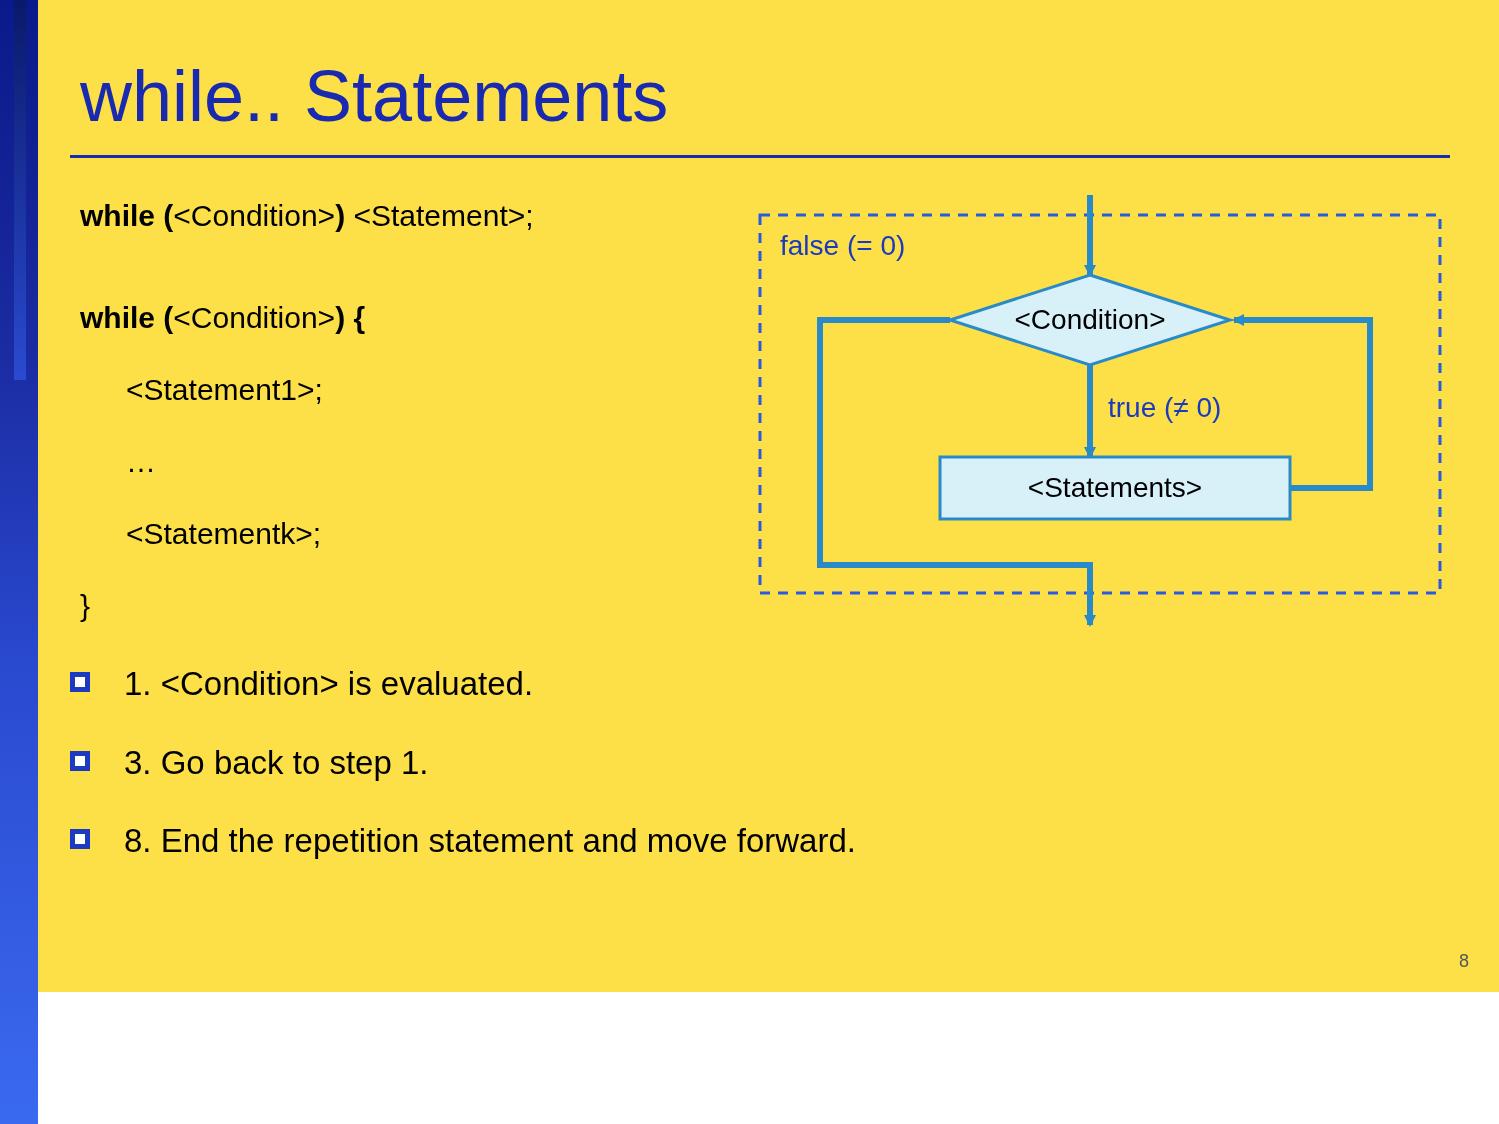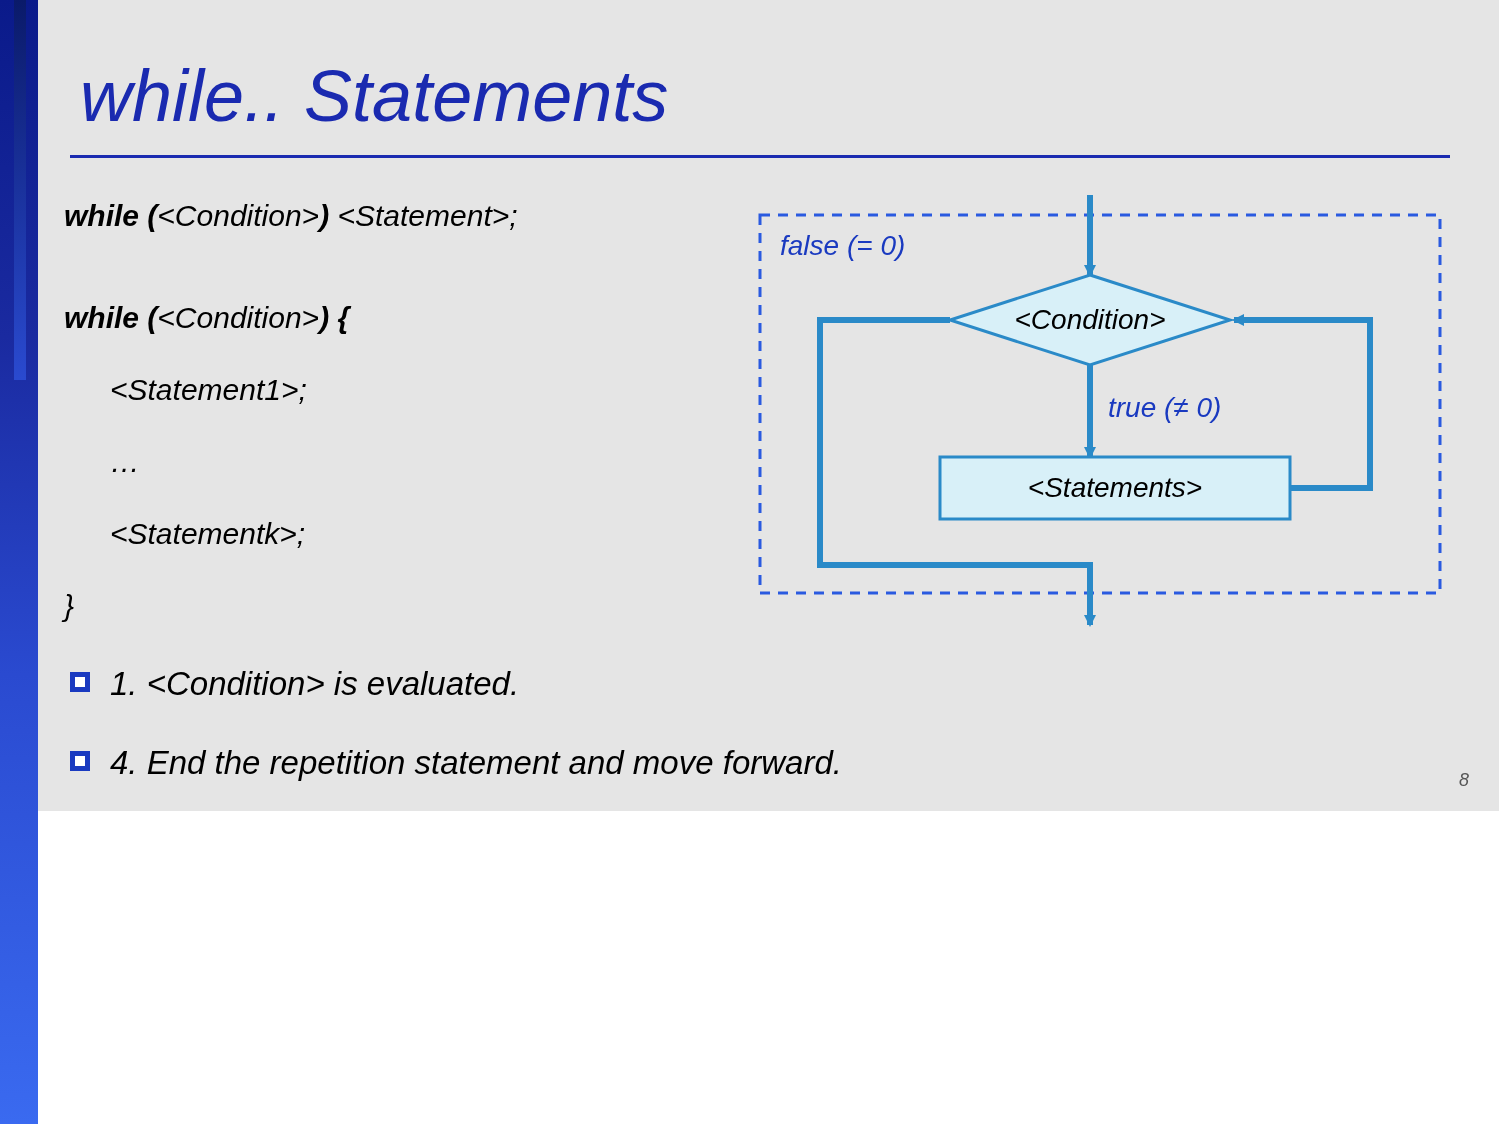--- a/index.html
+++ b/index.html
@@ -1,22 +1,21 @@
 <!DOCTYPE html>
 <html><head>
 <meta charset="utf-8">
 <style>
   * { box-sizing: border-box; margin: 0; padding: 0; }
   html, body { width: 1499px; height: 1124px; font-family: Verdana, Geneva, sans-serif; background: #fff; }
   .slide {
     position: relative;
     width: 1499px;
-    height: 811px;
-    background: #e5e5e5;
-    font-style: italic;
+    height: 992px;
+    background: #fde047;
   }
   .left-stripe {
     position: absolute;
     left: 0; top: 0;
     width: 38px; height: 1124px;
     background: linear-gradient(to bottom, #0a1a8a 0%, #1a2aa0 30%, #2a4ad0 60%, #3a6af0 100%);
   }
   .left-stripe-inner {
     position: absolute;
     left: 14px; top: 0;
@@ -32,21 +31,21 @@
   }
   .title-rule {
     position: absolute;
     left: 70px; top: 155px;
     width: 1380px;
     height: 0;
     border-top: 3px solid #1a2ab0;
   }
   .code-area {
     position: absolute;
-    left: 64px; top: 195px;
+    left: 80px; top: 195px;
     width: 650px;
     font-size: 30px;
     color: #000;
     line-height: 1.4;
   }
   .code-area .line { margin-bottom: 30px; }
   .code-area .indent { margin-left: 46px; }
   .code-area b { font-weight: 700; }
   .diagram {
     position: absolute;
@@ -54,21 +53,21 @@
     width: 700px; height: 438px;
   }
   .bullets {
     position: absolute;
     left: 70px; top: 662px;
     width: 1370px;
   }
   .bullets li {
     list-style: none;
     position: relative;
-    padding-left: 40px;
+    padding-left: 54px;
     font-size: 33px;
     color: #000;
     margin-bottom: 34px;
     line-height: 1.35;
   }
   .bullets li .sq {
     position: absolute;
     left: 0; top: 10px;
     width: 20px; height: 20px;
     border: 5px solid #1a3ac0;
@@ -132,17 +131,18 @@
       <text x="365" y="302" text-anchor="middle" class="svg-label-black">&lt;Statements&gt;</text>
 
       <polyline points="540,293 620,293 620,125 484,125" fill="none" stroke="#2a8ac8" stroke-width="6" marker-end="url(#arrow)"></polyline>
 
       <polyline points="200,125 70,125 70,370 340,370 340,430" fill="none" stroke="#2a8ac8" stroke-width="6" marker-end="url(#arrow)"></polyline>
     </svg>
   </div>
 
   <ul class="bullets">
     <li><span class="sq"></span><span>1. &lt;Condition&gt; is evaluated.</span></li>
-    <li><span class="sq"></span><span>4. End the repetition statement and move forward.</span></li>
+    <li><span class="sq"></span><span>3. Go back to step 1.</span></li>
+    <li><span class="sq"></span><span>8. End the repetition statement and move forward.</span></li>
   </ul>
 
   <div class="page-num">8</div>
 </div>
 
 </body></html>

